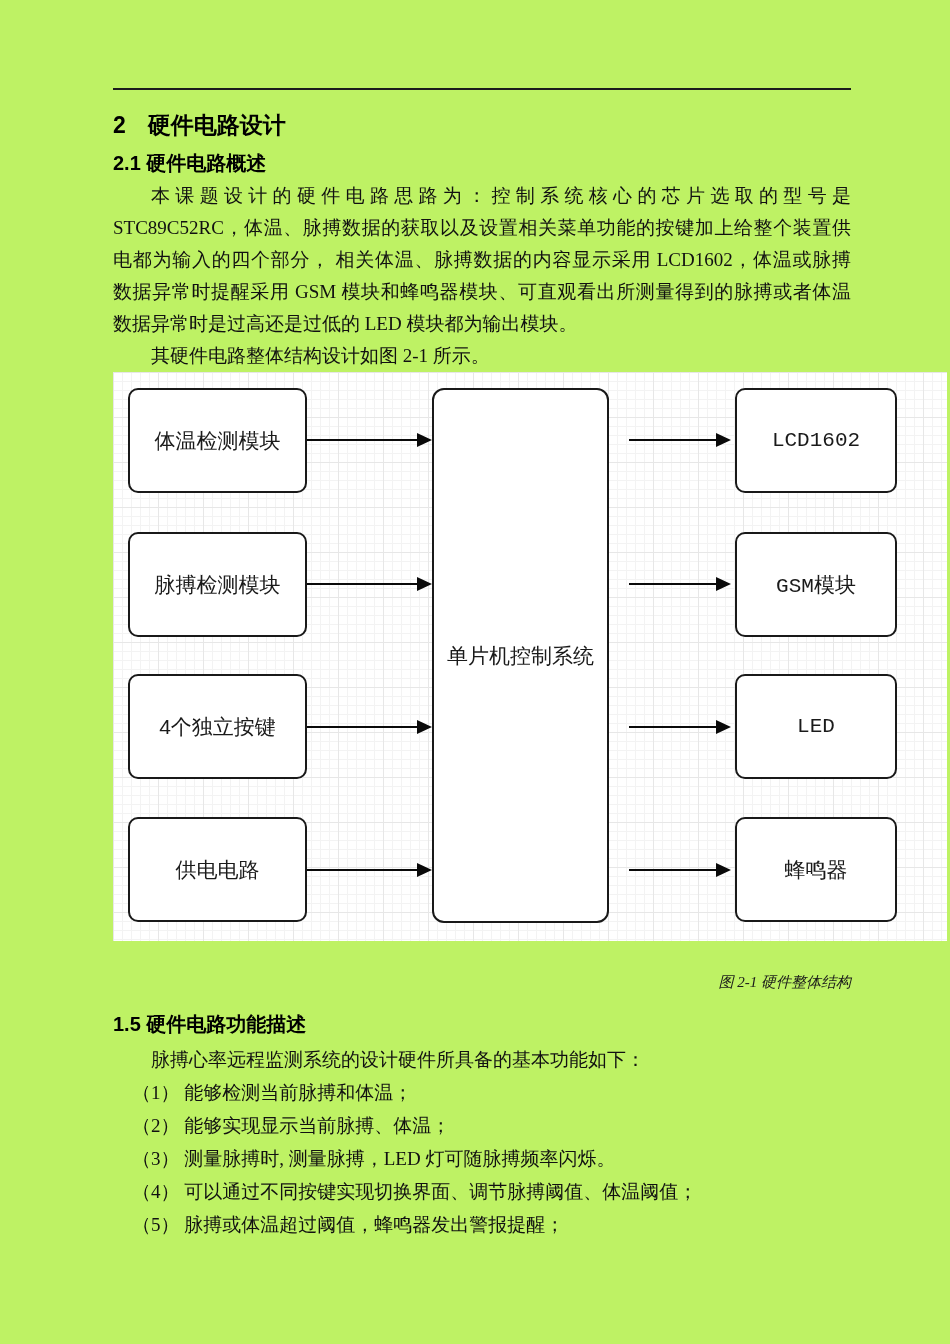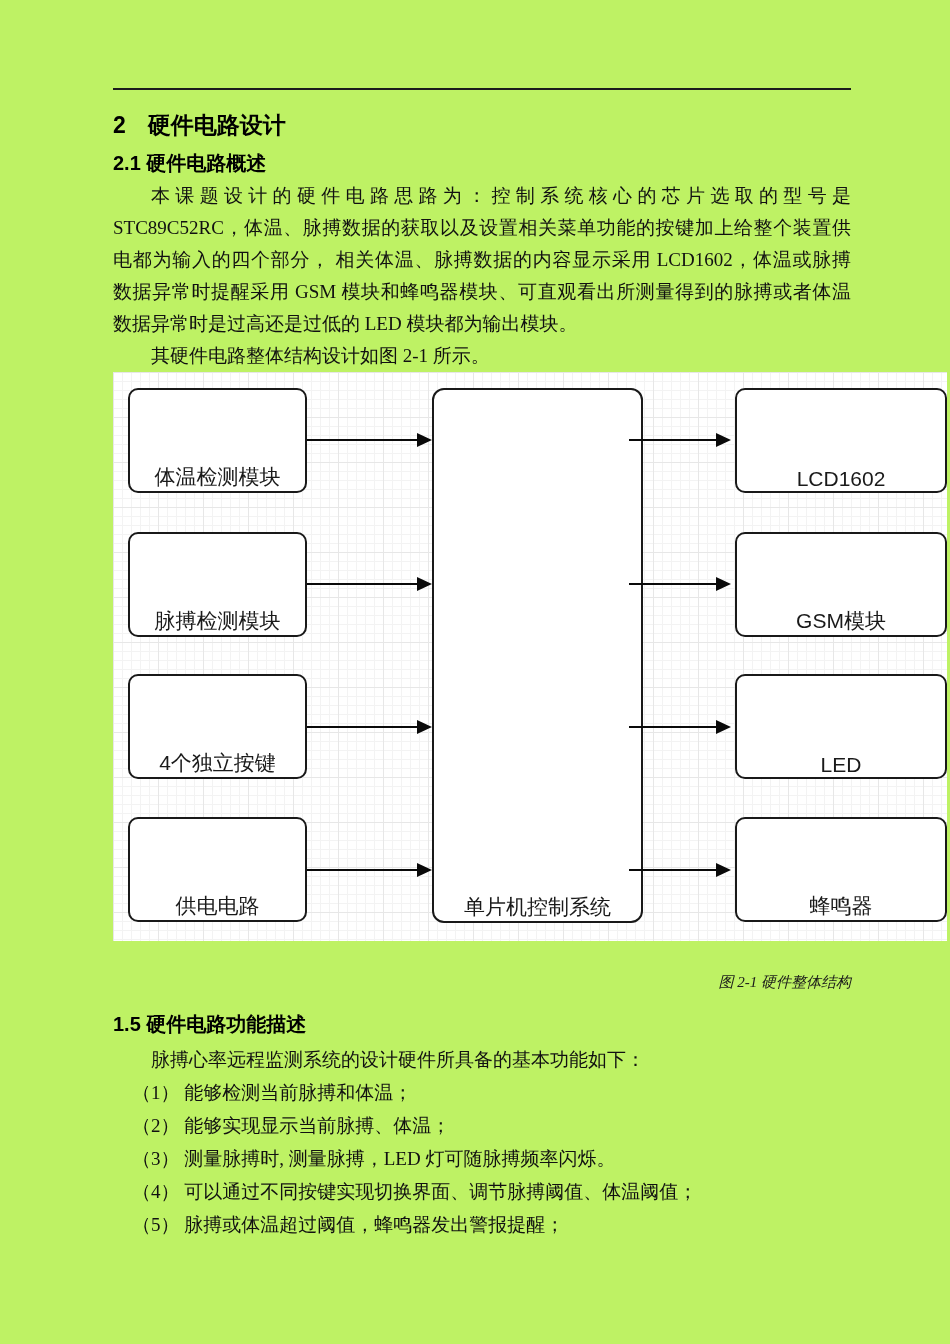--- a/index.html
+++ b/index.html
@@ -31,27 +31,27 @@
     background-image:
       linear-gradient(to right, #e7e7e7 1px, transparent 1px),
       linear-gradient(to bottom, #e7e7e7 1px, transparent 1px),
       linear-gradient(to right, #f3f3f3 1px, transparent 1px),
       linear-gradient(to bottom, #f3f3f3 1px, transparent 1px);
     background-size:45px 45px, 45px 45px, 9px 9px, 9px 9px;
   }
   .box {
     position:absolute; box-sizing:border-box; background:#ffffff;
     border:2px solid #191919; border-radius:10px;
-    display:flex; align-items:flex-end; justify-content:center;
+    display:flex; align-items:center; justify-content:center;
     font-family:"Liberation Sans","DejaVu Sans",sans-serif; font-size:21px; color:#1a1a1a;
     text-align:center;
   }
   .b-in  { left:15px;  width:179px; height:105px; }
-  .b-out { left:622px; width:212px; height:105px; }
-  .b-center { left:319px; top:16px; width:211px; height:535px; border-radius:12px; }
+  .b-out { left:622px; width:162px; height:105px;font-family:Liberation Mono, monospace; }
+  .b-center { left:319px; top:16px; width:177px; height:535px; border-radius:12px; }
 
   .arrow { position:absolute; height:2px; background:#0a0a0a; }
   .arrow::after {
     content:""; position:absolute; right:-15px; top:-6px; width:0; height:0;
     border-left:15px solid #0a0a0a; border-top:7px solid transparent; border-bottom:7px solid transparent;
   }
   .arr-l { left:194px; width:110px; }
   .arr-r { left:516px; width:87px; }
 
   .caption {

